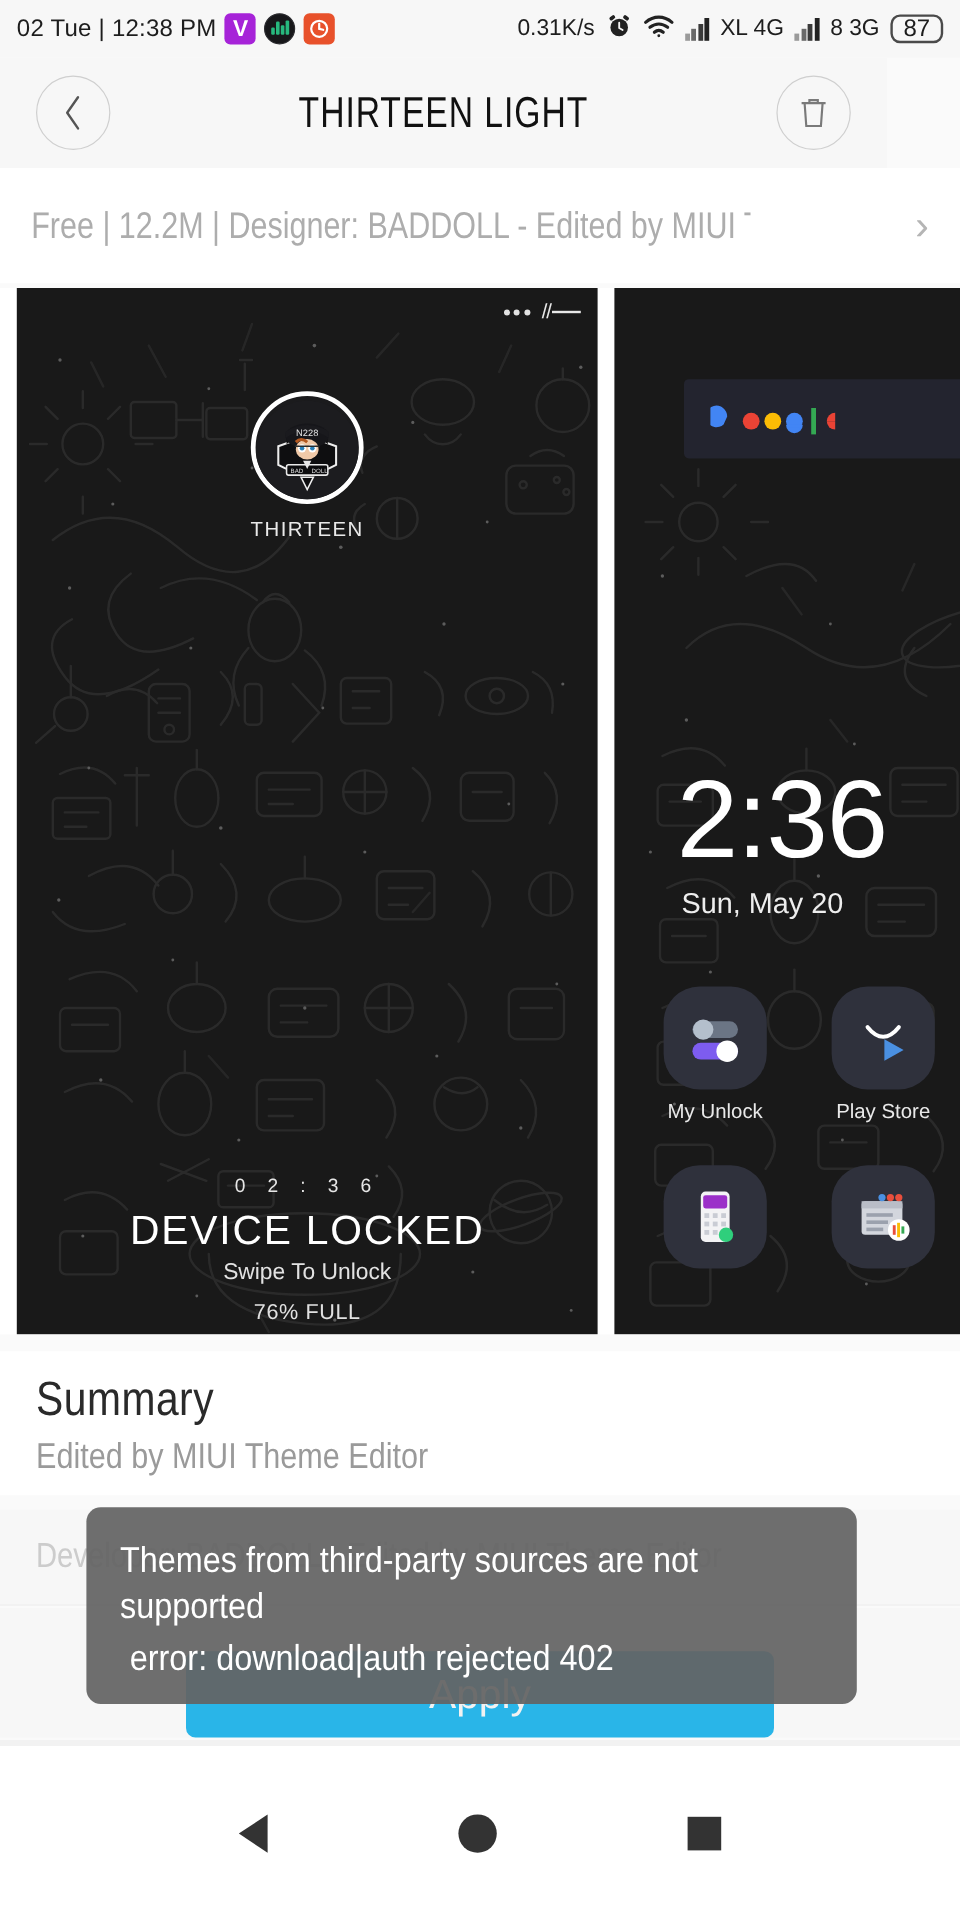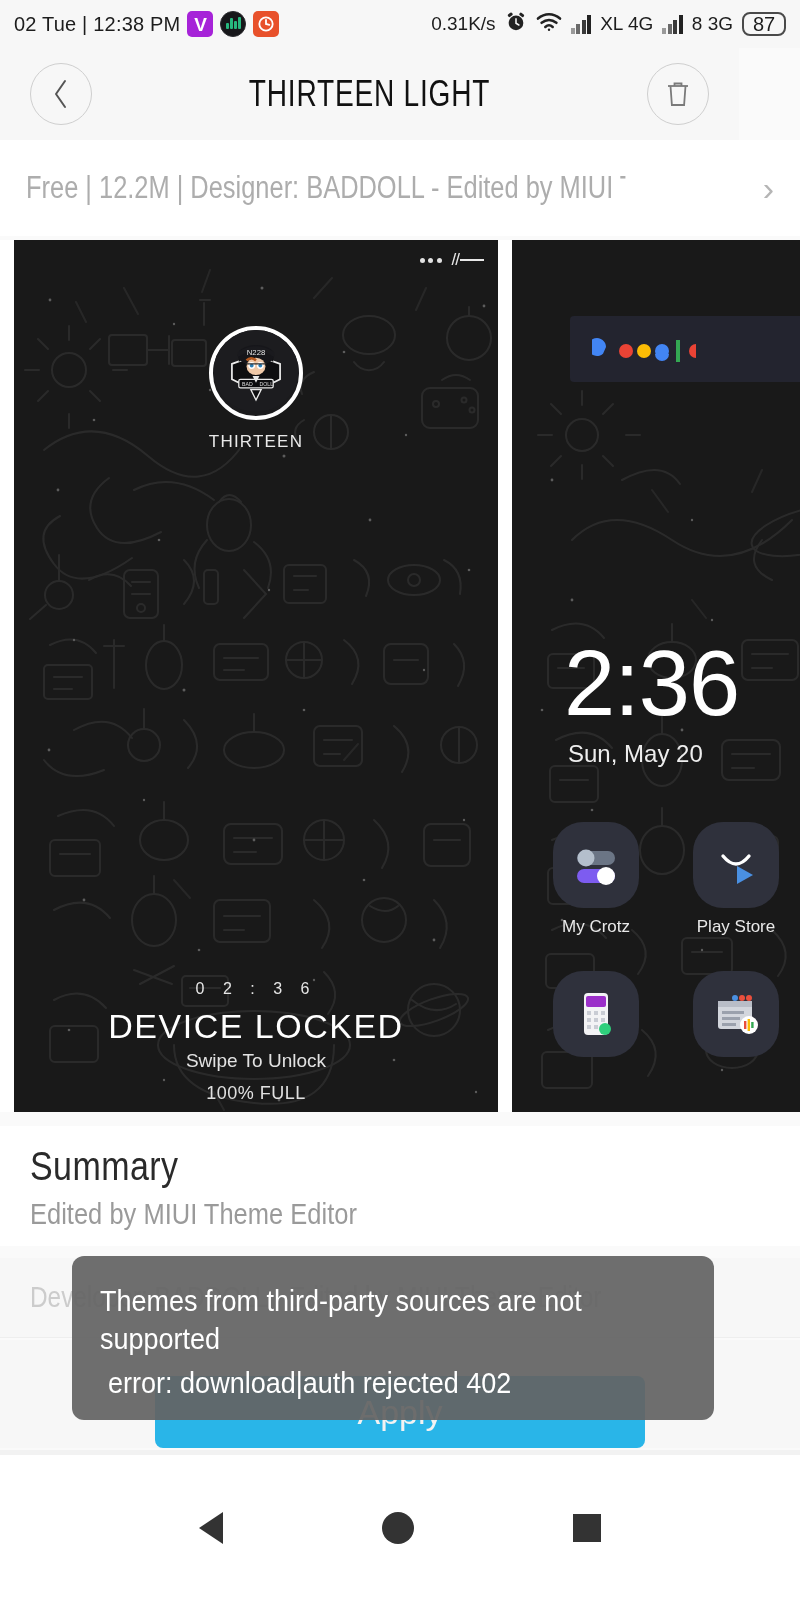--- a/index.html
+++ b/index.html
@@ -108,21 +108,21 @@
   .slash::after{ content:""; display:inline-block; width:24px; height:2px;
     background:#e8e8e8; vertical-align:4px; margin-left:1px; }
 
   .avatar-wrap{
     position:absolute; top:86px; left:0; width:484px;
     display:flex; flex-direction:column; align-items:center;
   }
   .avatar{
     width:94px;height:94px;border-radius:50%;
     border:4px solid #ffffff; background:#1b1b1d;
-    display:flex;align-items:flex-end;justify-content:center; overflow:hidden;
+    display:flex;align-items:flex-start;justify-content:center; overflow:hidden;
     position:relative;
   }
   .avatar-name{
     margin-top:12px; color:#e9e9e9; font-size:17px; letter-spacing:1.2px;
   }
 
   .ls-bottom{
     position:absolute; bottom:8px; left:0; width:484px; text-align:center;
   }
   .ls-time{
@@ -482,21 +482,21 @@
             <path d="M44 74 L50 86 L56 74 Z" fill="#0d0d0f" stroke="#ececec" stroke-width="1.5"></path>
           </svg>
         </div>
         <div class="avatar-name">THIRTEEN</div>
       </div>
 
       <div class="ls-bottom">
         <div class="ls-time">0 2 : 3 6</div>
         <div class="ls-locked">DEVICE LOCKED</div>
         <div class="ls-swipe">Swipe To Unlock</div>
-        <div class="ls-batt">100% FULL</div>
+        <div class="ls-batt">76% FULL</div>
       </div>
     </div>
 
     <div class="phone second">
       <svg class="doodles" viewBox="0 0 570 872" fill="none" stroke="#2e2e2e" stroke-width="2">
         <g stroke-linecap="round">
           <circle cx="70" cy="195" r="16"></circle>
           <path d="M70 165v-14M70 225v14M40 195H26M114 195h14M49 174l-10-10M91 174l10-10M49 216l-10 10M91 216l10 10"></path>
           <path d="M110 240q40-22 58 4"></path>
           <path d="M60 300q40-40 100 0t120-20"></path>
@@ -621,21 +621,21 @@
         <div class="icol">
           <div class="iwrap">
             <div class="squircle">
               <svg width="54" height="54" viewBox="0 0 54 54">
                 <rect x="8" y="13" width="38" height="14" rx="7" fill="#6b7585"></rect>
                 <circle cx="17" cy="20" r="8.5" fill="#b4bfcc"></circle>
                 <rect x="8" y="31" width="38" height="14" rx="7" fill="#7d5cf0"></rect>
                 <circle cx="37" cy="38" r="9" fill="#fff"></circle>
               </svg>
             </div>
-            <div class="ilabel">My Crotz</div>
+            <div class="ilabel">My Unlock</div>
           </div>
           <div class="iwrap">
             <div class="squircle">
               <svg width="46" height="54" viewBox="0 0 46 54">
                 <rect x="11" y="6" width="24" height="42" rx="4" fill="#f3f3f5"></rect>
                 <rect x="13" y="9" width="20" height="11" rx="2" fill="#9b2fc9"></rect>
                 <g fill="#c9ccd4">
                   <rect x="14" y="24" width="4" height="4"></rect>
                     <rect x="21" y="24" width="4" height="4"></rect>
                     <rect x="28" y="24" width="4" height="4"></rect>

